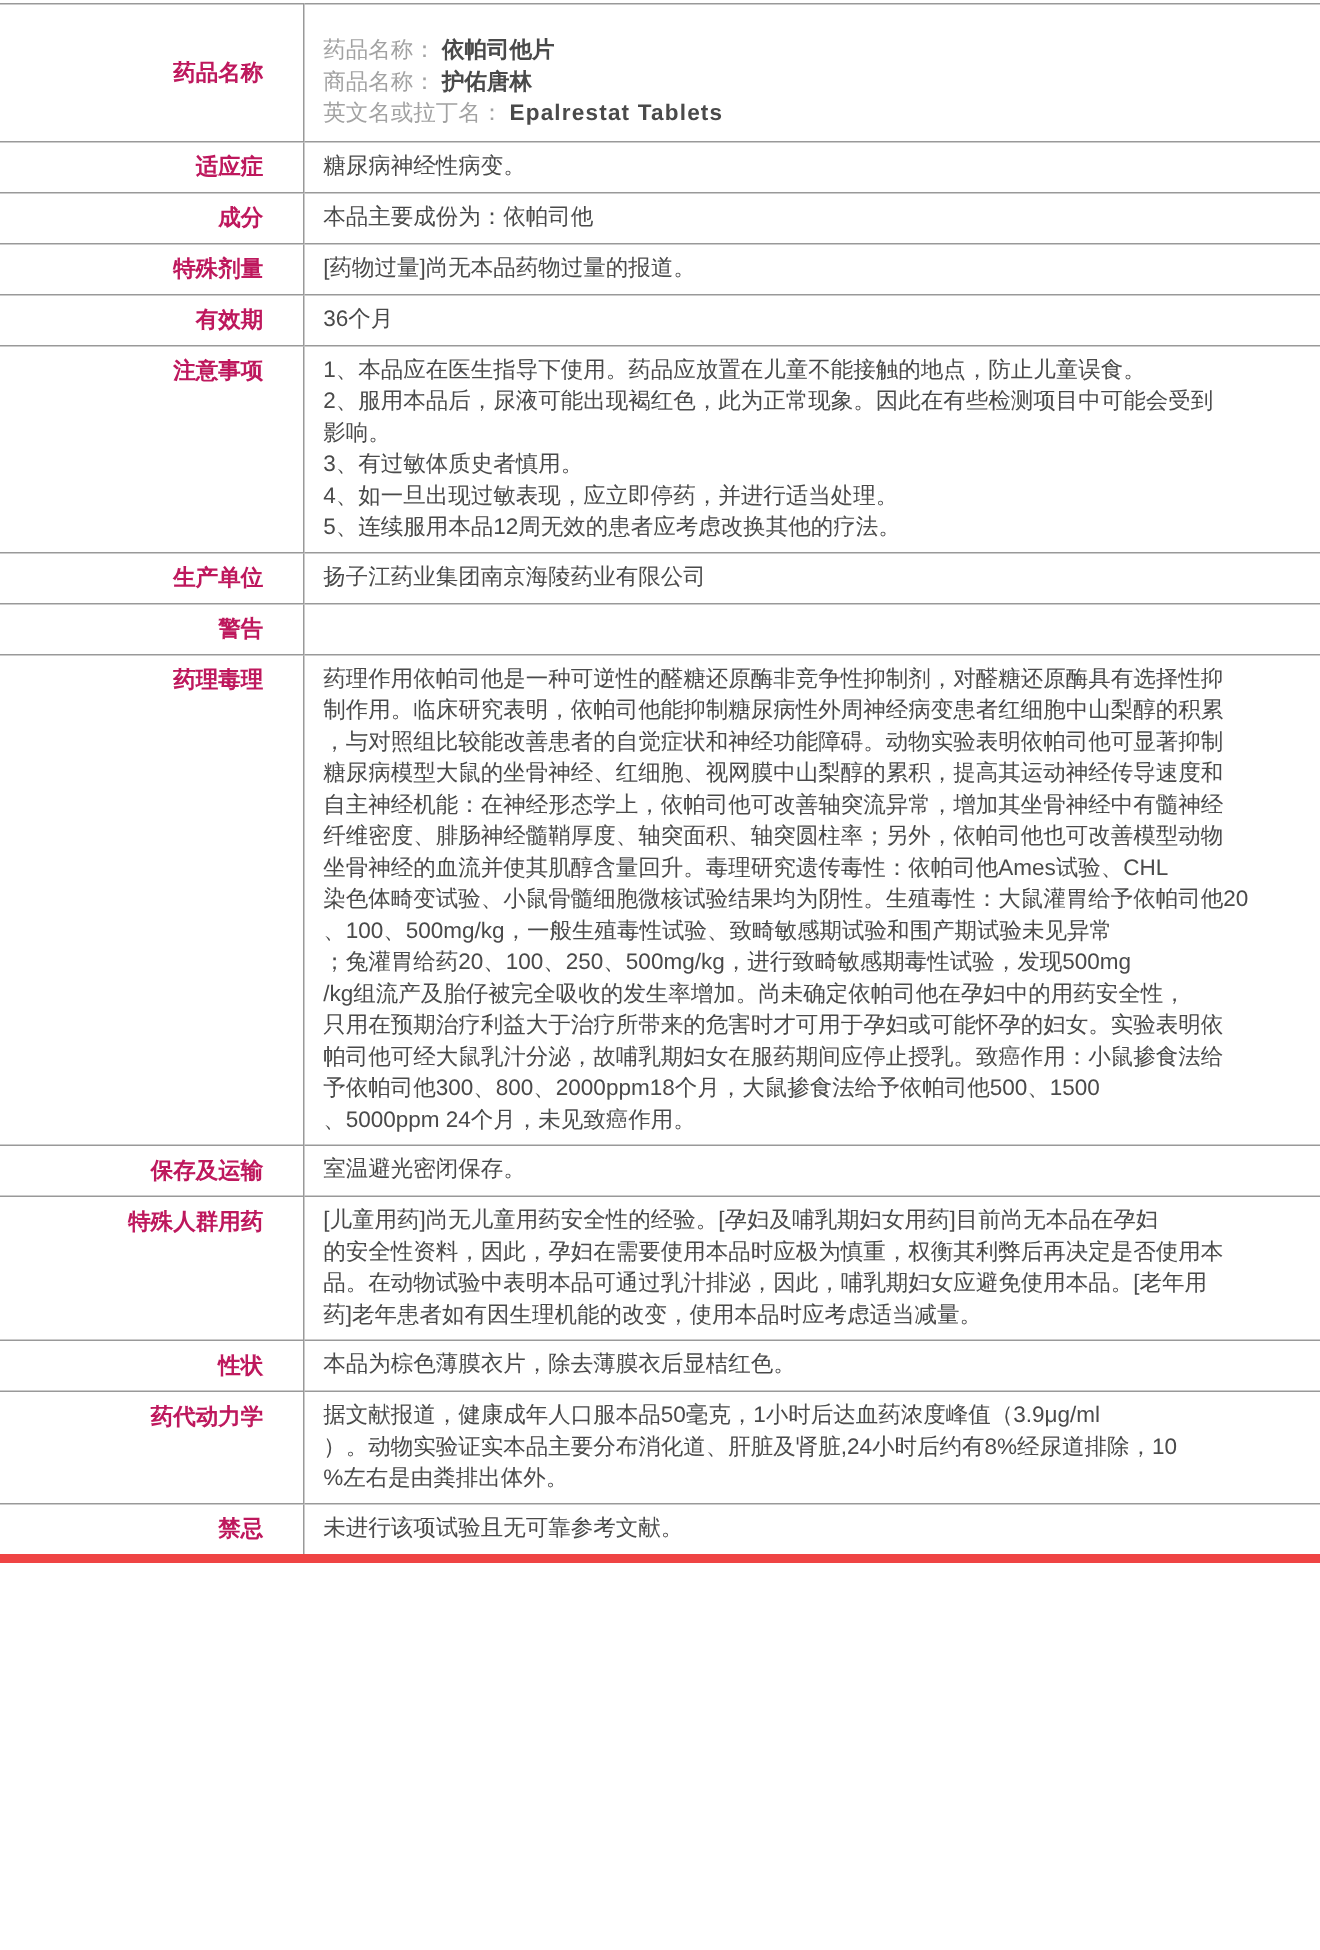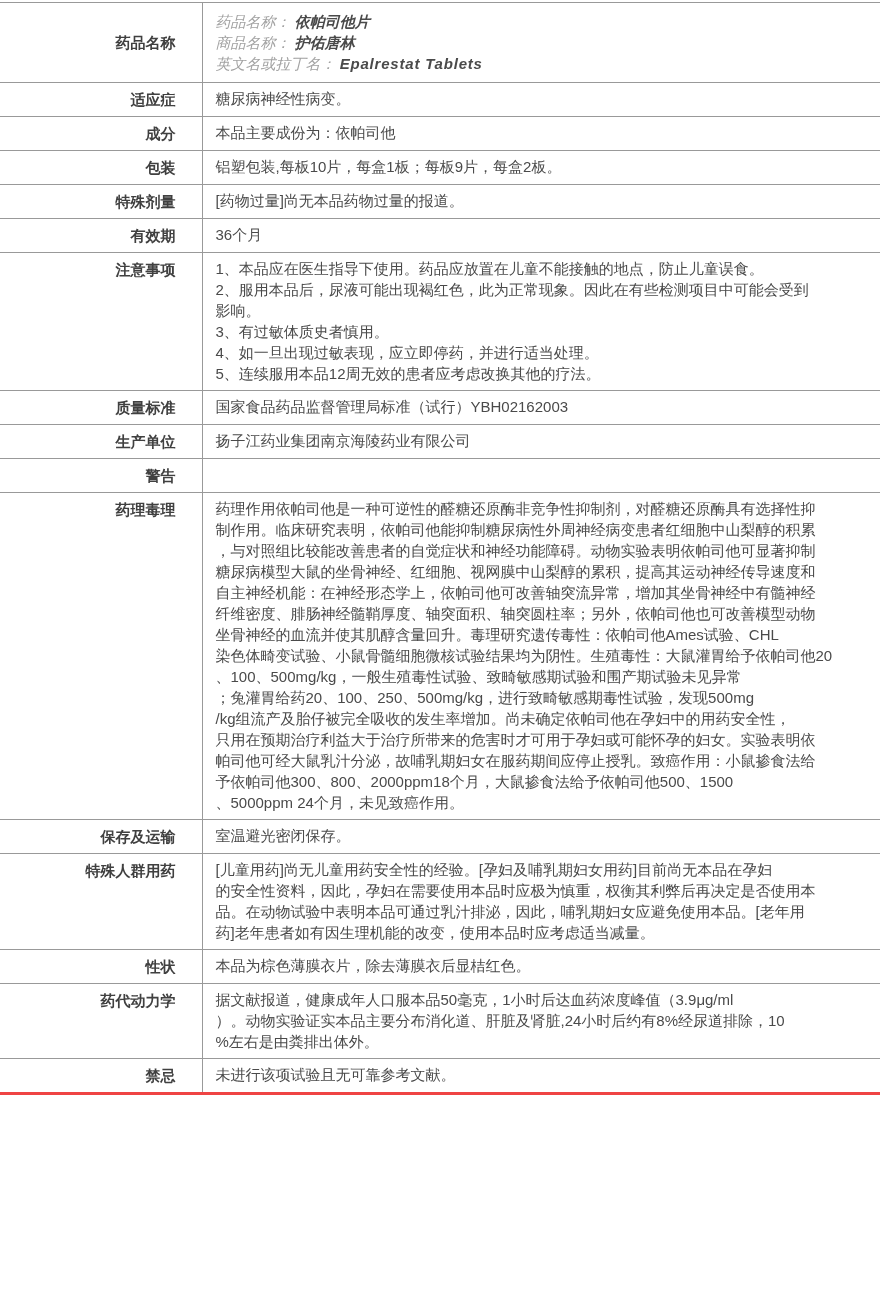--- a/index.html
+++ b/index.html
@@ -9,43 +9,43 @@
     font-family: "Liberation Sans", "DejaVu Sans", sans-serif;
   }
   body { height: 1300px; overflow: hidden; }
   table.drug {
     width: 880px;
     border-collapse: collapse;
     margin-top: 2px;
     table-layout: fixed;
   }
   tr.row { border-top: 1px solid #999; }
-  tr.row.last { border-bottom: 3px solid #ef4444; }
+  tr.row.last { border-bottom: 6px solid #ef4444; }
   td.lab {
     width: 202px;
     border-right: 1px solid #999;
     text-align: right;
     vertical-align: top;
     padding: 6px 26px 6px 0;
     font-size: 15px;
     font-weight: bold;
-    color: #404040;
+    color: #be185d;
     line-height: 21px;
   }
   td.lab.mid { vertical-align: middle; }
   td.con {
     vertical-align: top;
     padding: 5px 16px 6px 13px;
     font-size: 15px;
     color: #4a4a4a;
     line-height: 21px;
     white-space: pre-line;
     word-break: break-all;
   }
-  td.con.namecell { padding-top: 8px; padding-bottom: 8px; white-space: normal; font-style: italic; }
+  td.con.namecell { padding-top: 20px; padding-bottom: 8px; white-space: normal; }
   .nline { line-height: 21px; }
   .nk { color: #a2a2a2; font-weight: normal; }
   .nv { color: #4a4a4a; font-weight: bold; }
   .nv.en { letter-spacing: 0.8px; }
 </style>
 </head>
 <body>
 
 <table class="drug">
   <tbody>
@@ -69,43 +69,35 @@
 
     <tr class="row">
       <td class="lab">适应症</td>
       <td class="con">糖尿病神经性病变。</td>
     </tr>
     <tr class="row">
       <td class="lab">成分</td>
       <td class="con">本品主要成份为：依帕司他</td>
     </tr>
     <tr class="row">
-      <td class="lab">包装</td>
-      <td class="con">铝塑包装,每板10片，每盒1板；每板9片，每盒2板。</td>
-    </tr>
-    <tr class="row">
       <td class="lab">特殊剂量</td>
       <td class="con">[药物过量]尚无本品药物过量的报道。</td>
     </tr>
     <tr class="row">
       <td class="lab">有效期</td>
       <td class="con">36个月</td>
     </tr>
     <tr class="row">
       <td class="lab">注意事项</td>
       <td class="con">1、本品应在医生指导下使用。药品应放置在儿童不能接触的地点，防止儿童误食。
 2、服用本品后，尿液可能出现褐红色，此为正常现象。因此在有些检测项目中可能会受到
 影响。
 3、有过敏体质史者慎用。
 4、如一旦出现过敏表现，应立即停药，并进行适当处理。
 5、连续服用本品12周无效的患者应考虑改换其他的疗法。</td>
-    </tr>
-    <tr class="row">
-      <td class="lab">质量标准</td>
-      <td class="con">国家食品药品监督管理局标准（试行）YBH02162003</td>
     </tr>
     <tr class="row">
       <td class="lab">生产单位</td>
       <td class="con">扬子江药业集团南京海陵药业有限公司</td>
     </tr>
     <tr class="row">
       <td class="lab">警告</td>
       <td class="con"></td>
     </tr>
     <tr class="row">

